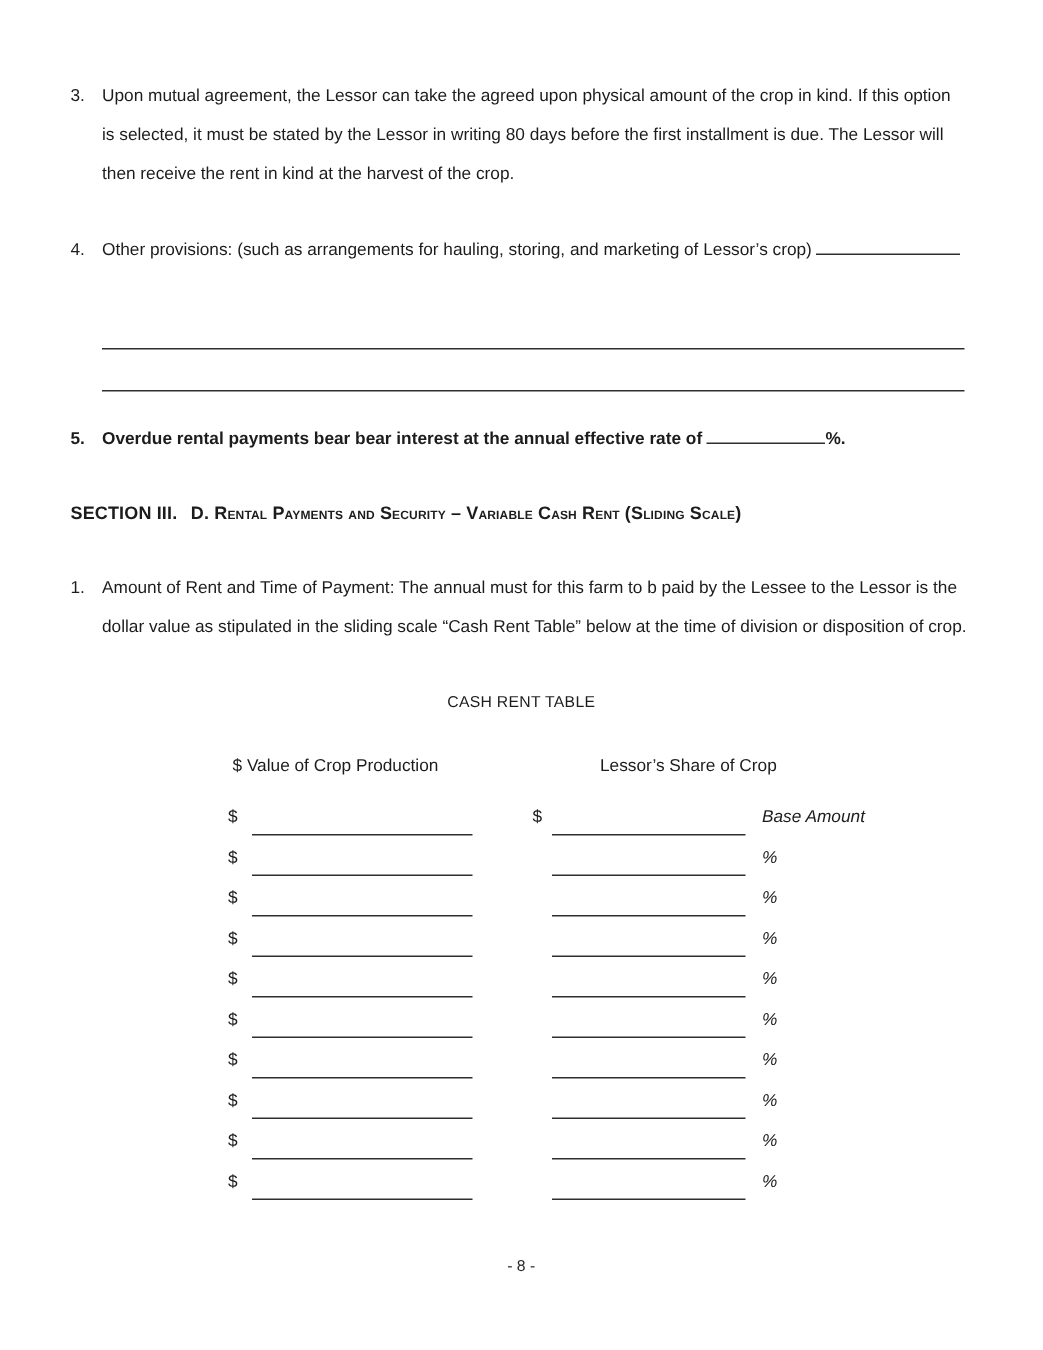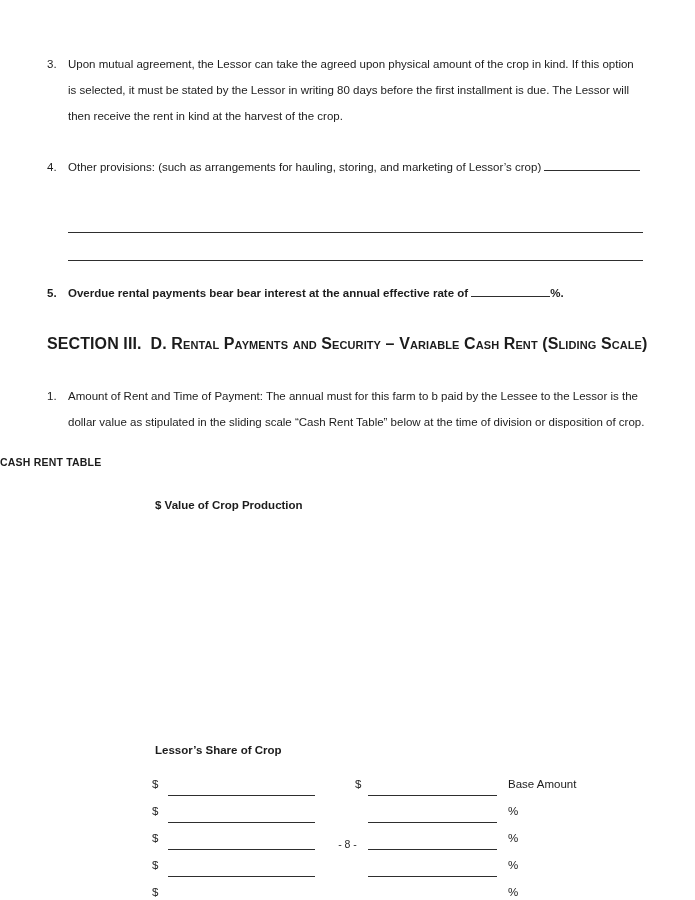--- a/index.html
+++ b/index.html
@@ -39,60 +39,59 @@
     border-bottom:1.3px solid #2e2e2e;
   }
   #write-line-1 { margin-top:25px; }
 
   #item5 { margin-top:19px; font-weight:bold; }
 
   .section-heading {
     margin-top:29px;
     margin-left:47px;
     font-weight:bold;
-    font-size:16px;
+    font-size:12px;
     letter-spacing:0.1px;
   }
   .section-heading .sc { font-variant:small-caps; }
   .section-heading .letter { margin-left:9px; }
 
   #item1 { margin-top:30px; }
 
   .table-title {
-    margin-top:21px;
-    text-align:left;
-    font-weight:bold;
+    margin-top:31px;
+    text-align:center;
+    font-weight:normal;
     font-size:10.5px;
     letter-spacing:0.2px;
   }
 
   .col-headers {
     display:flex;
     margin-left:155px;
     margin-top:31px;
-    font-weight:bold;
+    font-weight:normal;
     font-size:11.5px;
-    flex-direction:column;
   }
   .col-headers .h1 { width:245px; flex:0 0 245px; }
   .col-headers .h2 { }
 
   .rent-rows { margin-top:13px; margin-left:152px; }
   .rent-row {
     display:flex;
     height:27px;
     align-items:flex-end;
   }
   .rent-row span { line-height:24px; }
   .rent-row .c1d { width:16px; flex:0 0 16px; }
   .rent-row .b1  { width:147px; flex:0 0 147px; height:24px; border-bottom:1.3px solid #2e2e2e; }
   .rent-row .gap { width:40px; flex:0 0 40px; }
   .rent-row .c2d { width:13px; flex:0 0 13px; }
   .rent-row .b2  { width:129px; flex:0 0 129px; height:24px; border-bottom:1.3px solid #2e2e2e; }
-  .rent-row .suffix { margin-left:11px; white-space:nowrap; }
+  .rent-row .suffix { margin-left:11px; white-space:nowrap;font-style:italic; }
 
   .footer {
     position:absolute;
     left:0; right:0;
     top:838px;
     text-align:center;
     font-size:10.5px;
     color:#2a2a2a;
   }
 </style>

